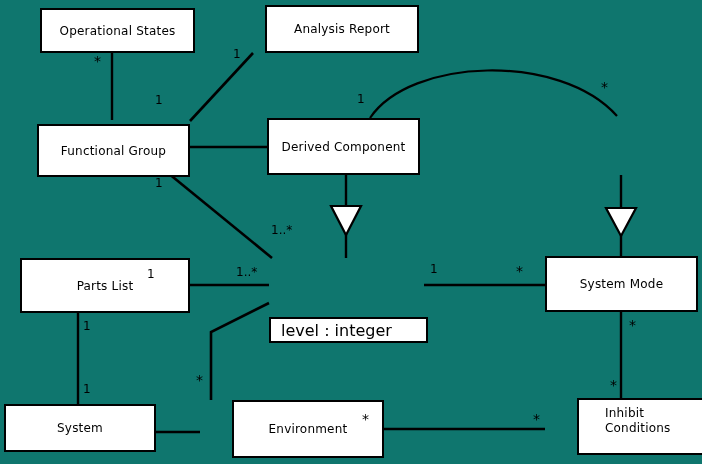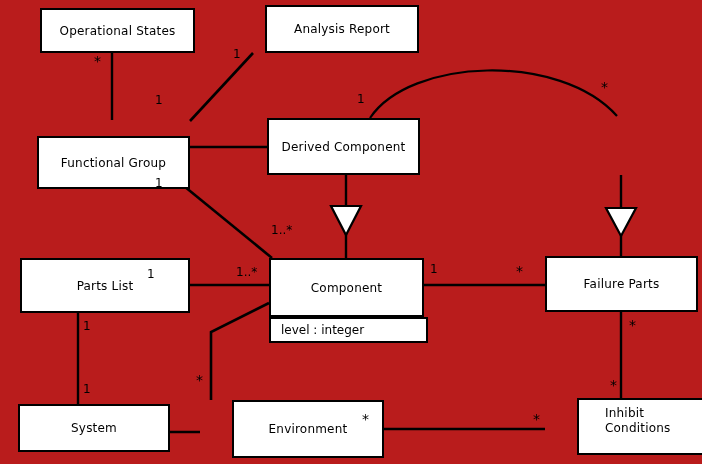--- a/index.html
+++ b/index.html
@@ -5,21 +5,21 @@
 <style>
   html, body {
     margin: 0;
     padding: 0;
     background: #ffffff;
   }
   #canvas {
     position: relative;
     width: 702px;
     height: 464px;
-    background: #b91c1c;
+    background: #0f766e;
     overflow: hidden;
     font-family: "DejaVu Sans", "Liberation Sans", sans-serif;
   }
   #wires {
     position: absolute;
     left: 0;
     top: 0;
     width: 702px;
     height: 464px;
   }
@@ -55,21 +55,21 @@
     box-sizing: border-box;
     border: 2px solid #000000;
     background: #ffffff;
     z-index: 6;
   }
   .uml-attr-text {
     position: absolute;
     left: 10px;
     top: 50%;
     transform: translateY(-50%);
-    font-size: 12px;
+    font-size: 16px;
     color: #000000;
     white-space: pre;
   }
   .mult {
     position: absolute;
     font-size: 12px;
     color: #000000;
     z-index: 7;
     white-space: pre;
     line-height: 12px;
@@ -118,45 +118,42 @@
   </svg>
 
   <div class="uml-class" style="left:40px; top:8px; width:155px; height:45px;">
     <div class="uml-name center-v">Operational States</div>
   </div>
 
   <div class="uml-class" style="left:252px; top:5px; width:154px; height:48px;margin-left:13px;">
     <div class="uml-name center-v">Analysis Report</div>
   </div>
 
-  <div class="uml-class" style="left:37px; top:136px; width:153px; height:53px;">
+  <div class="uml-class" style="left:37px; top:124px; width:153px; height:53px;">
     <div class="uml-name center-v">Functional Group</div>
   </div>
 
   <div class="uml-class" style="left:267px; top:118px; width:153px; height:57px;">
     <div class="uml-name center-v">Derived Component</div>
   </div>
 
 
   <div class="uml-class" style="left:20px; top:258px; width:170px; height:55px;">
     <div class="uml-name center-v">Parts List</div>
   </div>
 
-  <div class="uml-class" style="left:269px; top:258px; width:155px; height:59px;">
-    <div class="uml-name center-v">Component</div>
-  </div>
   <div class="uml-attr-box" style="left:269px; top:317px; width:159px; height:26px;">
     <div class="uml-attr-text">level : integer</div>
   </div>
 
   <div class="uml-class" style="left:545px; top:256px; width:153px; height:56px;">
-    <div class="uml-name center-v">Failure Parts</div>
+    <div class="uml-name center-v">System Mode</div>
   </div>
 
-  <div class="uml-class" style="left:18px; top:404px; width:152px; height:48px;">
+  <div class="uml-class" style="left:4px; top:404px; width:152px; height:48px;">
     <div class="uml-name center-v">System</div>
   </div>
 
   <div class="uml-class" style="left:200px; top:400px; width:152px; height:58px;margin-left:32px;">
     <div class="uml-name center-v">Environment</div>
   </div>
 
   <div class="uml-class" style="left:545px; top:398px; width:153px; height:57px;margin-left:32px;">
     <div class="uml-name two-line">Inhibit
 Conditions</div>

